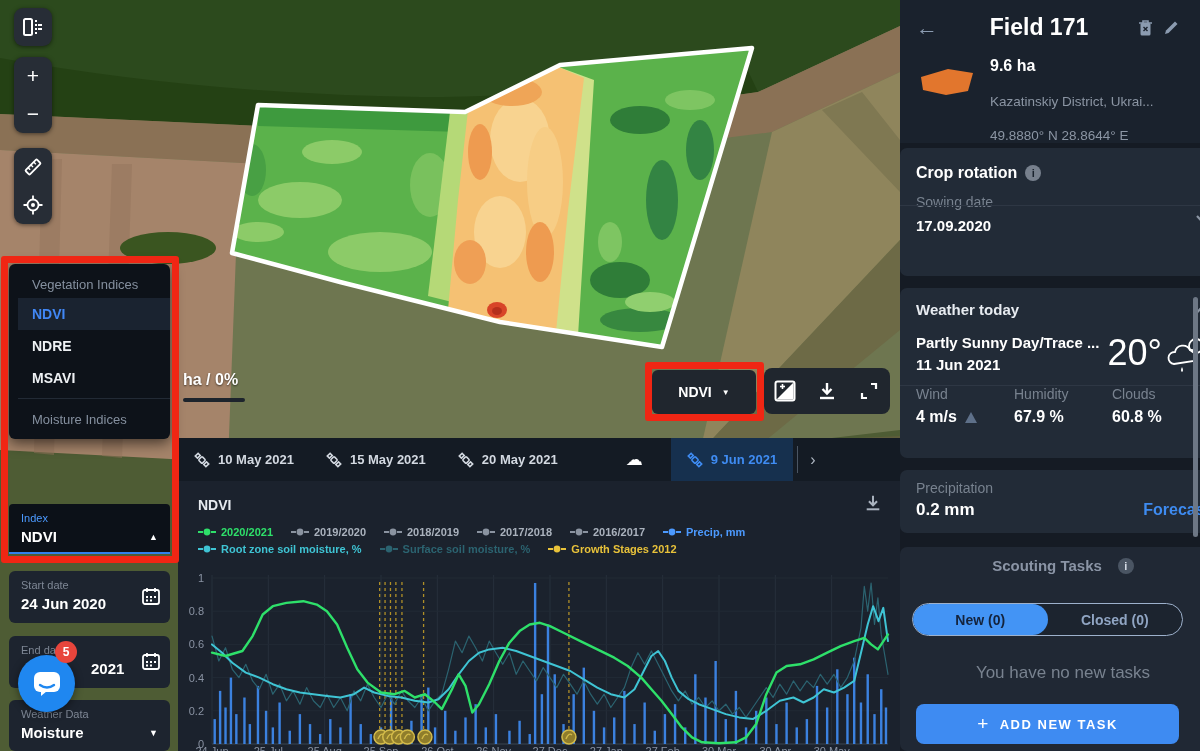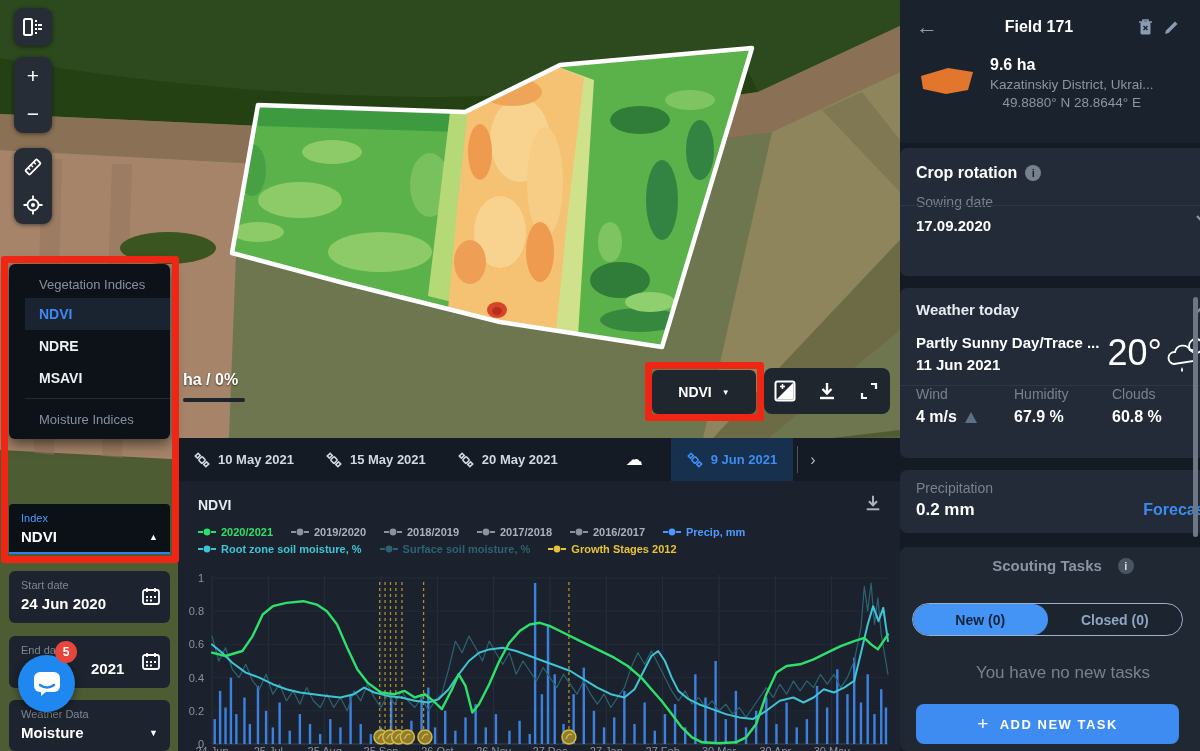--- a/index.html
+++ b/index.html
@@ -12,21 +12,21 @@
   .map-label .bar { position:absolute; left:0; top:27px; width:62px; height:4px; background:#1d242c; border-radius:2px; }
   
   .ctrl-group { position:absolute; left:14px; width:38px; background:#272d36; border-radius:9px;
     box-shadow:0 1px 4px rgba(0,0,0,.5); overflow:hidden; }
   .ctrl-btn { width:38px; height:38px; display:flex; align-items:center; justify-content:center;
     color:#fff; font-size:21px; cursor:pointer; }
   
   .red-rect { position:absolute; border:7px solid #f02614; border-radius:3px; pointer-events:none; }
   
   #index-menu { position:absolute; left:9px; top:264px; width:161px; background:#0d1219; border-radius:6px;
-    padding:4px 0 6px 16px; box-shadow:0 4px 14px rgba(0,0,0,.6); }
+    padding:4px 0 6px 9px; box-shadow:0 4px 14px rgba(0,0,0,.6); }
   .menu-header { padding:9px 14px 6px 14px; color:#85909f; font-size:13px; }
   .menu-item { padding:8px 14px; color:#eef1f4; font-size:14px; font-weight:bold; cursor:pointer; }
   .menu-item.sel { background:#1a2330; color:#4187f5; }
   .menu-divider { height:1px; background:#222a35; margin:4px 0; }
   
   .fcard { position:absolute; left:9px; width:161px; border-radius:6px; padding:8px 12px; cursor:pointer; }
   .fcard .lab { font-size:11px; color:#7e8795; }
   .fcard .val { font-size:15px; color:#fff; font-weight:bold; margin-top:4px; display:flex; align-items:center; }
   .fcard .caret { margin-left:auto; font-size:9px; color:#fff; }
   .fcard .cal { position:absolute; right:10px; top:16px; }
@@ -67,25 +67,25 @@
   .leg-row { display:flex; gap:18px; margin-bottom:5px; }
   .leg-item { display:flex; align-items:center; gap:5px; font-size:11px; font-weight:bold; cursor:pointer;
     white-space:nowrap; }
   #plot { position:absolute; left:0; top:132px; }
   
   #sidebar { position:absolute; left:900px; top:0; width:300px; height:751px; background:#151b24; }
   .sec { position:absolute; left:0; width:326px; background:#222b37;border-radius:7px; }
   #sb-head { position:absolute; left:0; top:0; width:300px; height:143px; background:#1a222d; }
   #sb-head .topline { display:flex; align-items:center; padding:14px 16px 0 16px; }
   #back-arrow { color:#8b9bb0; font-size:22px; cursor:pointer; width:30px; }
-  #field-title { flex:1; text-align:center; color:#fff; font-size:16px; font-weight:bold; }
+  #field-title { flex:1; text-align:center; color:#fff; font-size:23px; font-weight:bold; }
   .head-ic { width:26px; display:flex; justify-content:center; cursor:pointer; }
   #field-info { display:flex; gap:14px; padding:16px 16px 0 18px; }
   #field-area { color:#fff; font-size:16px; font-weight:bold; }
-  .fld-sub { color:#8b95a3; font-size:13.5px; margin-top:3px;text-align:center; }
+  .fld-sub { color:#8b95a3; font-size:13.5px; margin-top:19px; }
   .sb-label { color:#78828f; font-size:14px; }
   .sb-val { color:#fff; font-size:15px; font-weight:bold; }
   #forecast-link { margin-left:auto; color:#3e8bf0; font-size:16px; font-weight:bold; cursor:pointer; }
   .chev { color:#8b95a3; cursor:pointer; }
   #seg { position:absolute; left:12px; top:56px; width:271px; height:33px; border:1px solid #9db1cc;
     border-radius:17px; display:flex; overflow:hidden; background:#1c242f; }
   .seg-btn { flex:1; display:flex; align-items:center; justify-content:center; font-size:14px;
     font-weight:bold; cursor:pointer; }
   .seg-btn.on { background:#4394f5; color:#14233c; border-radius:17px; }
   .seg-btn.off { color:#90a5c3; }

